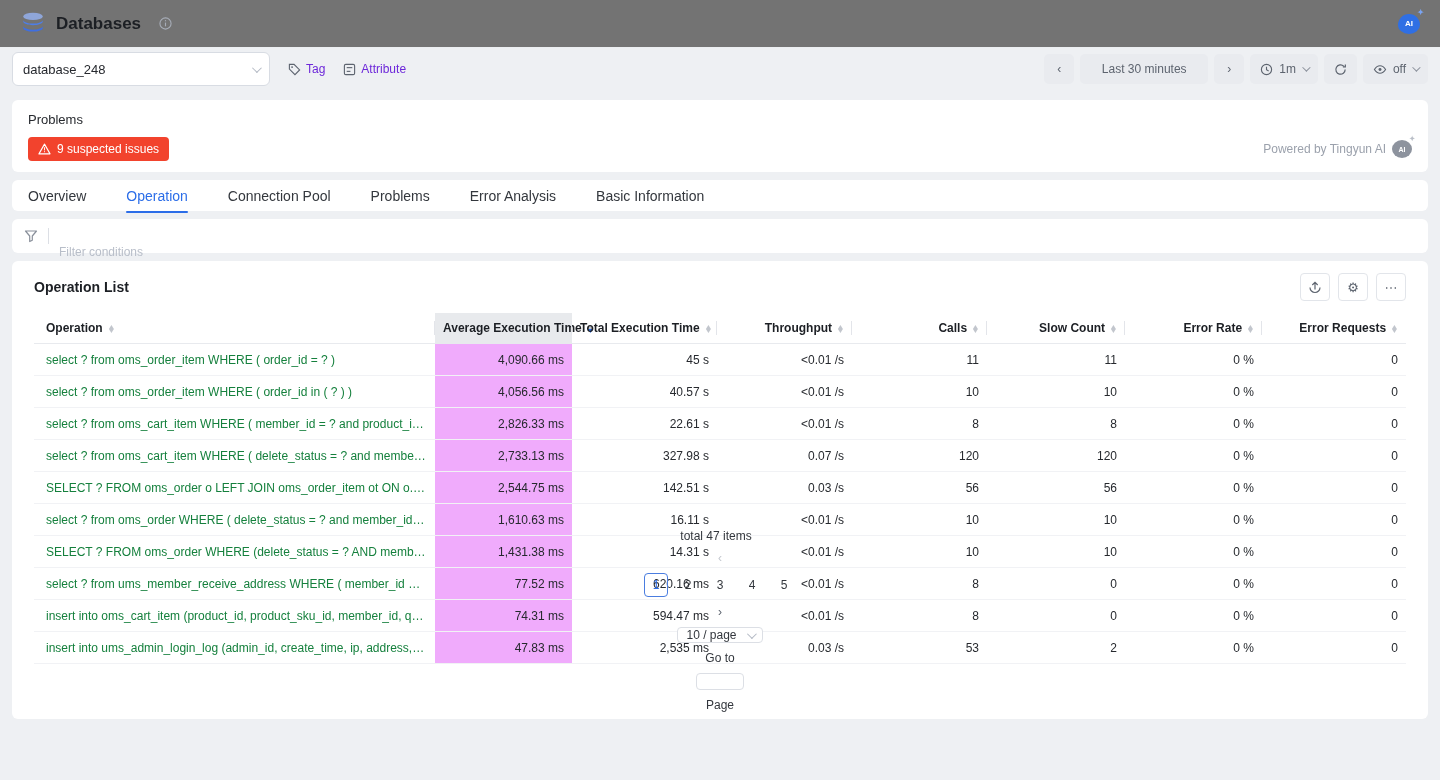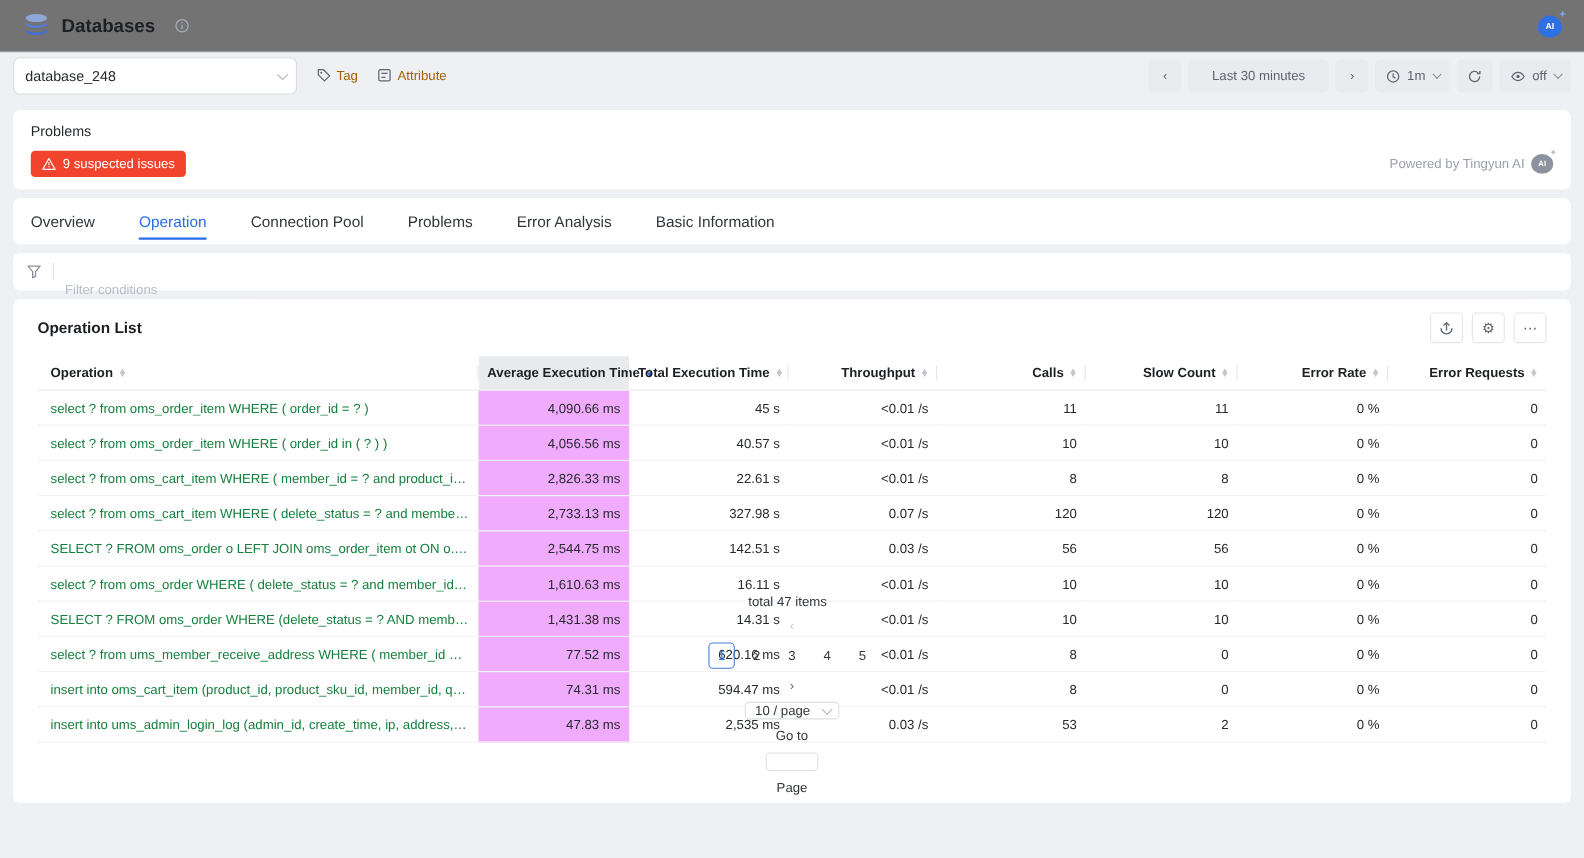--- a/index.html
+++ b/index.html
@@ -28,21 +28,21 @@
   .ai-badge::after { content:"✦"; position:absolute; top:-6px; right:-4px; color:#7aa4f2; font-size:8px; }
   
   .toolbar { height:42px; display:flex; align-items:center; padding:0 12px; gap:18px; }
   .db-select {
     width:258px; height:32px; background:#fff; border:1px solid #d8dce3; border-radius:6px;
     display:flex; align-items:center; padding:16px 10px; font-size:13px; color:#26292e;
   }
   .db-select .chev { margin-left:auto; }
   .chev { width:7px; height:7px; border-right:1.4px solid #b3b9c4; border-bottom:1.4px solid #b3b9c4;
     transform:rotate(45deg) translateY(-2px); display:inline-block; }
-  .tool-link { display:flex; align-items:flex-start; gap:5px; color:#a16207; font-size:12px; cursor:pointer; }
+  .tool-link { display:flex; align-items:center; gap:5px; color:#6d28d9; font-size:12px; cursor:pointer; }
   .tool-link svg { display:block; }
   .toolbar-right { margin-left:auto; display:flex; align-items:center; gap:6px; }
   .tbtn {
     height:30px; min-width:30px; background:#e9ebef; border:none; border-radius:5px;
     color:#5d646f; font-size:12px; display:flex; align-items:center; justify-content:center;
     gap:6px; padding:0 10px; cursor:pointer; font-family:inherit;
   }
   .tbtn .chev { border-color:#8a909b; width:6px; height:6px; transform:rotate(45deg) translateY(-2px); }
   
   .card { background:#fff; border-radius:6px; margin:0 12px; }
@@ -54,21 +54,21 @@
     padding:5px 10px; cursor:pointer;
   }
   .powered { position:absolute; right:16px; bottom:14px; display:flex; align-items:center; gap:6px;
     color:#9ba1ac; font-size:12px; }
   .ai-badge-gray {
     width:20px; height:18px; border-radius:50%; background:#8d939e; color:#fff; font-size:7px;
     font-weight:bold; display:flex; align-items:center; justify-content:center; position:relative;
   }
   .ai-badge-gray::after { content:"✦"; position:absolute; top:-5px; right:-3px; color:#b9bec7; font-size:7px; }
   
-  .tabs-card { margin-top:8px; height:42px; display:flex; align-items:center; padding:0 16px; gap:40px; }
+  .tabs-card { margin-top:8px; height:31px; display:flex; align-items:center; padding:0 16px; gap:40px; }
   .tab { font-size:14px; color:#33373d; cursor:pointer; height:42px; display:flex; align-items:center; position:relative; }
   .tab.active { color:#2b6de8; }
   .tab.active::after { content:""; position:absolute; left:0; right:0; bottom:4px; height:2px; background:#2b6de8; border-radius:2px; }
   
   .filter-card { margin-top:8px; height:34px; display:flex; align-items:center; padding:0 12px; gap:10px; }
   .filter-card .vbar { width:1px; height:16px; background:#dcdfe5; }
   .filter-input { border:none; outline:none; flex:1; font-size:12px; color:#26292e; font-family:inherit; background:transparent;margin-top:32px; }
   .filter-input::placeholder { color:#b8bec9; }
   
   .main-card { margin-top:8px; height:458px; padding:0 22px; }

